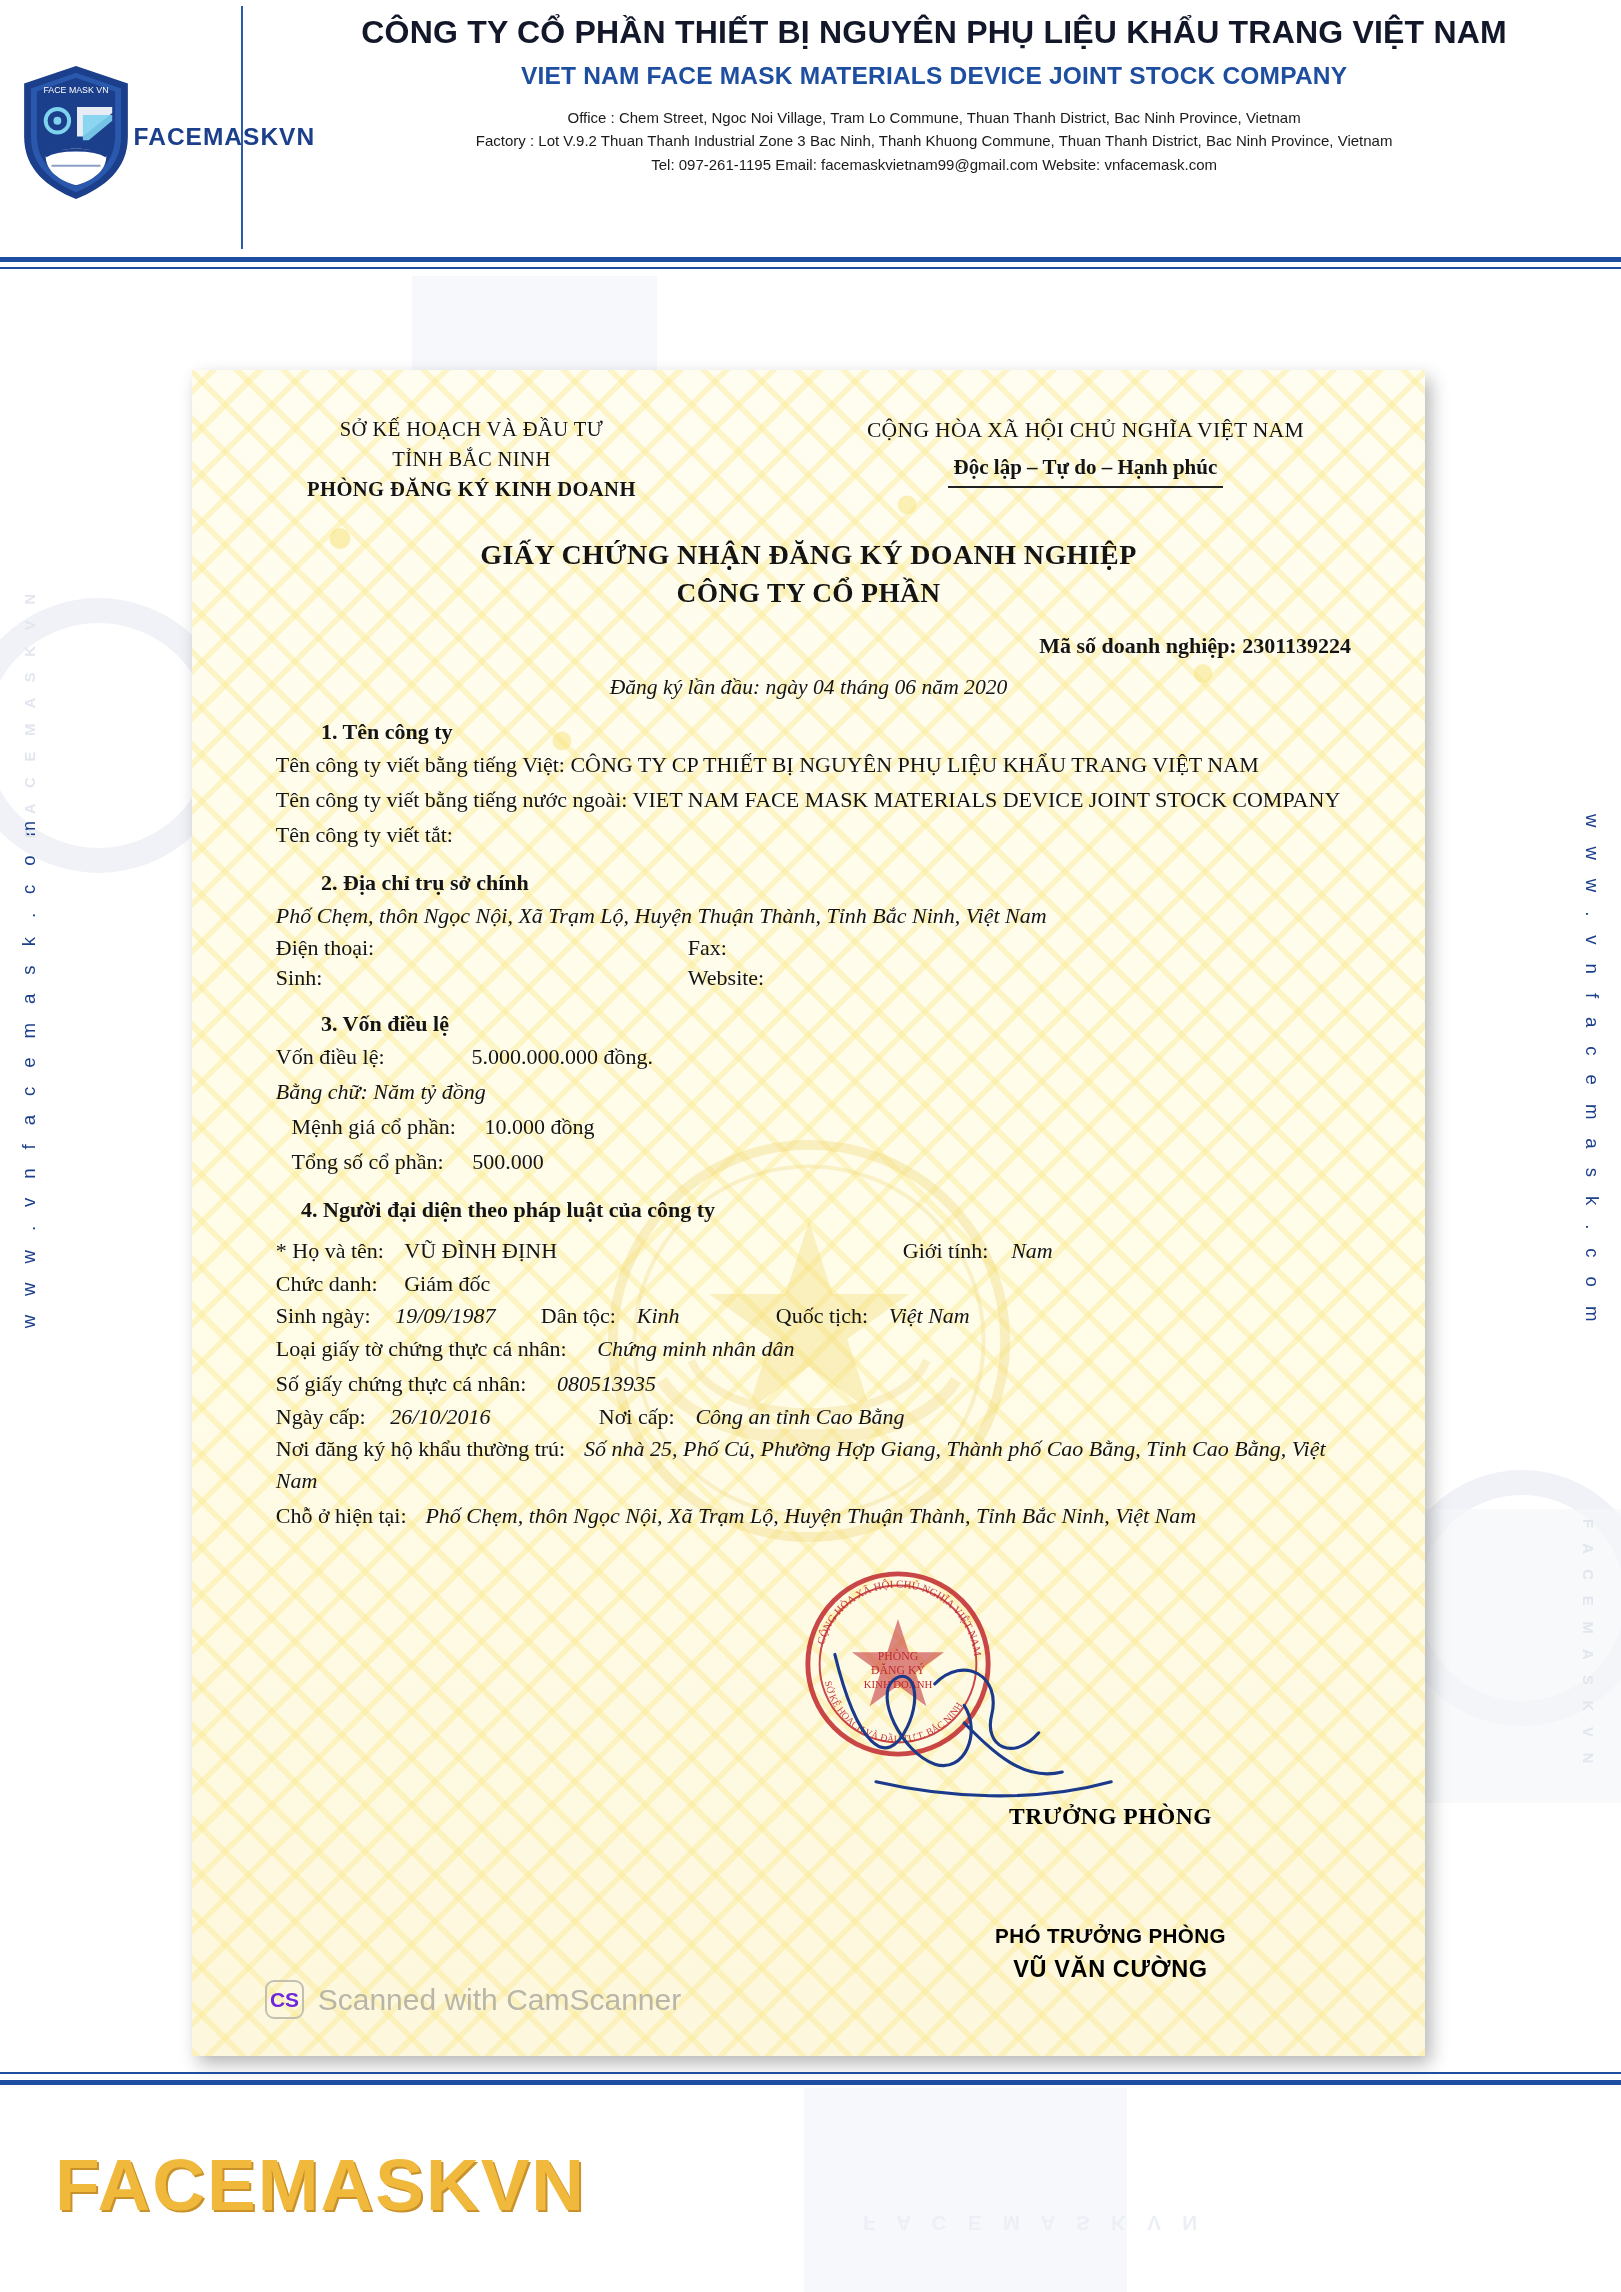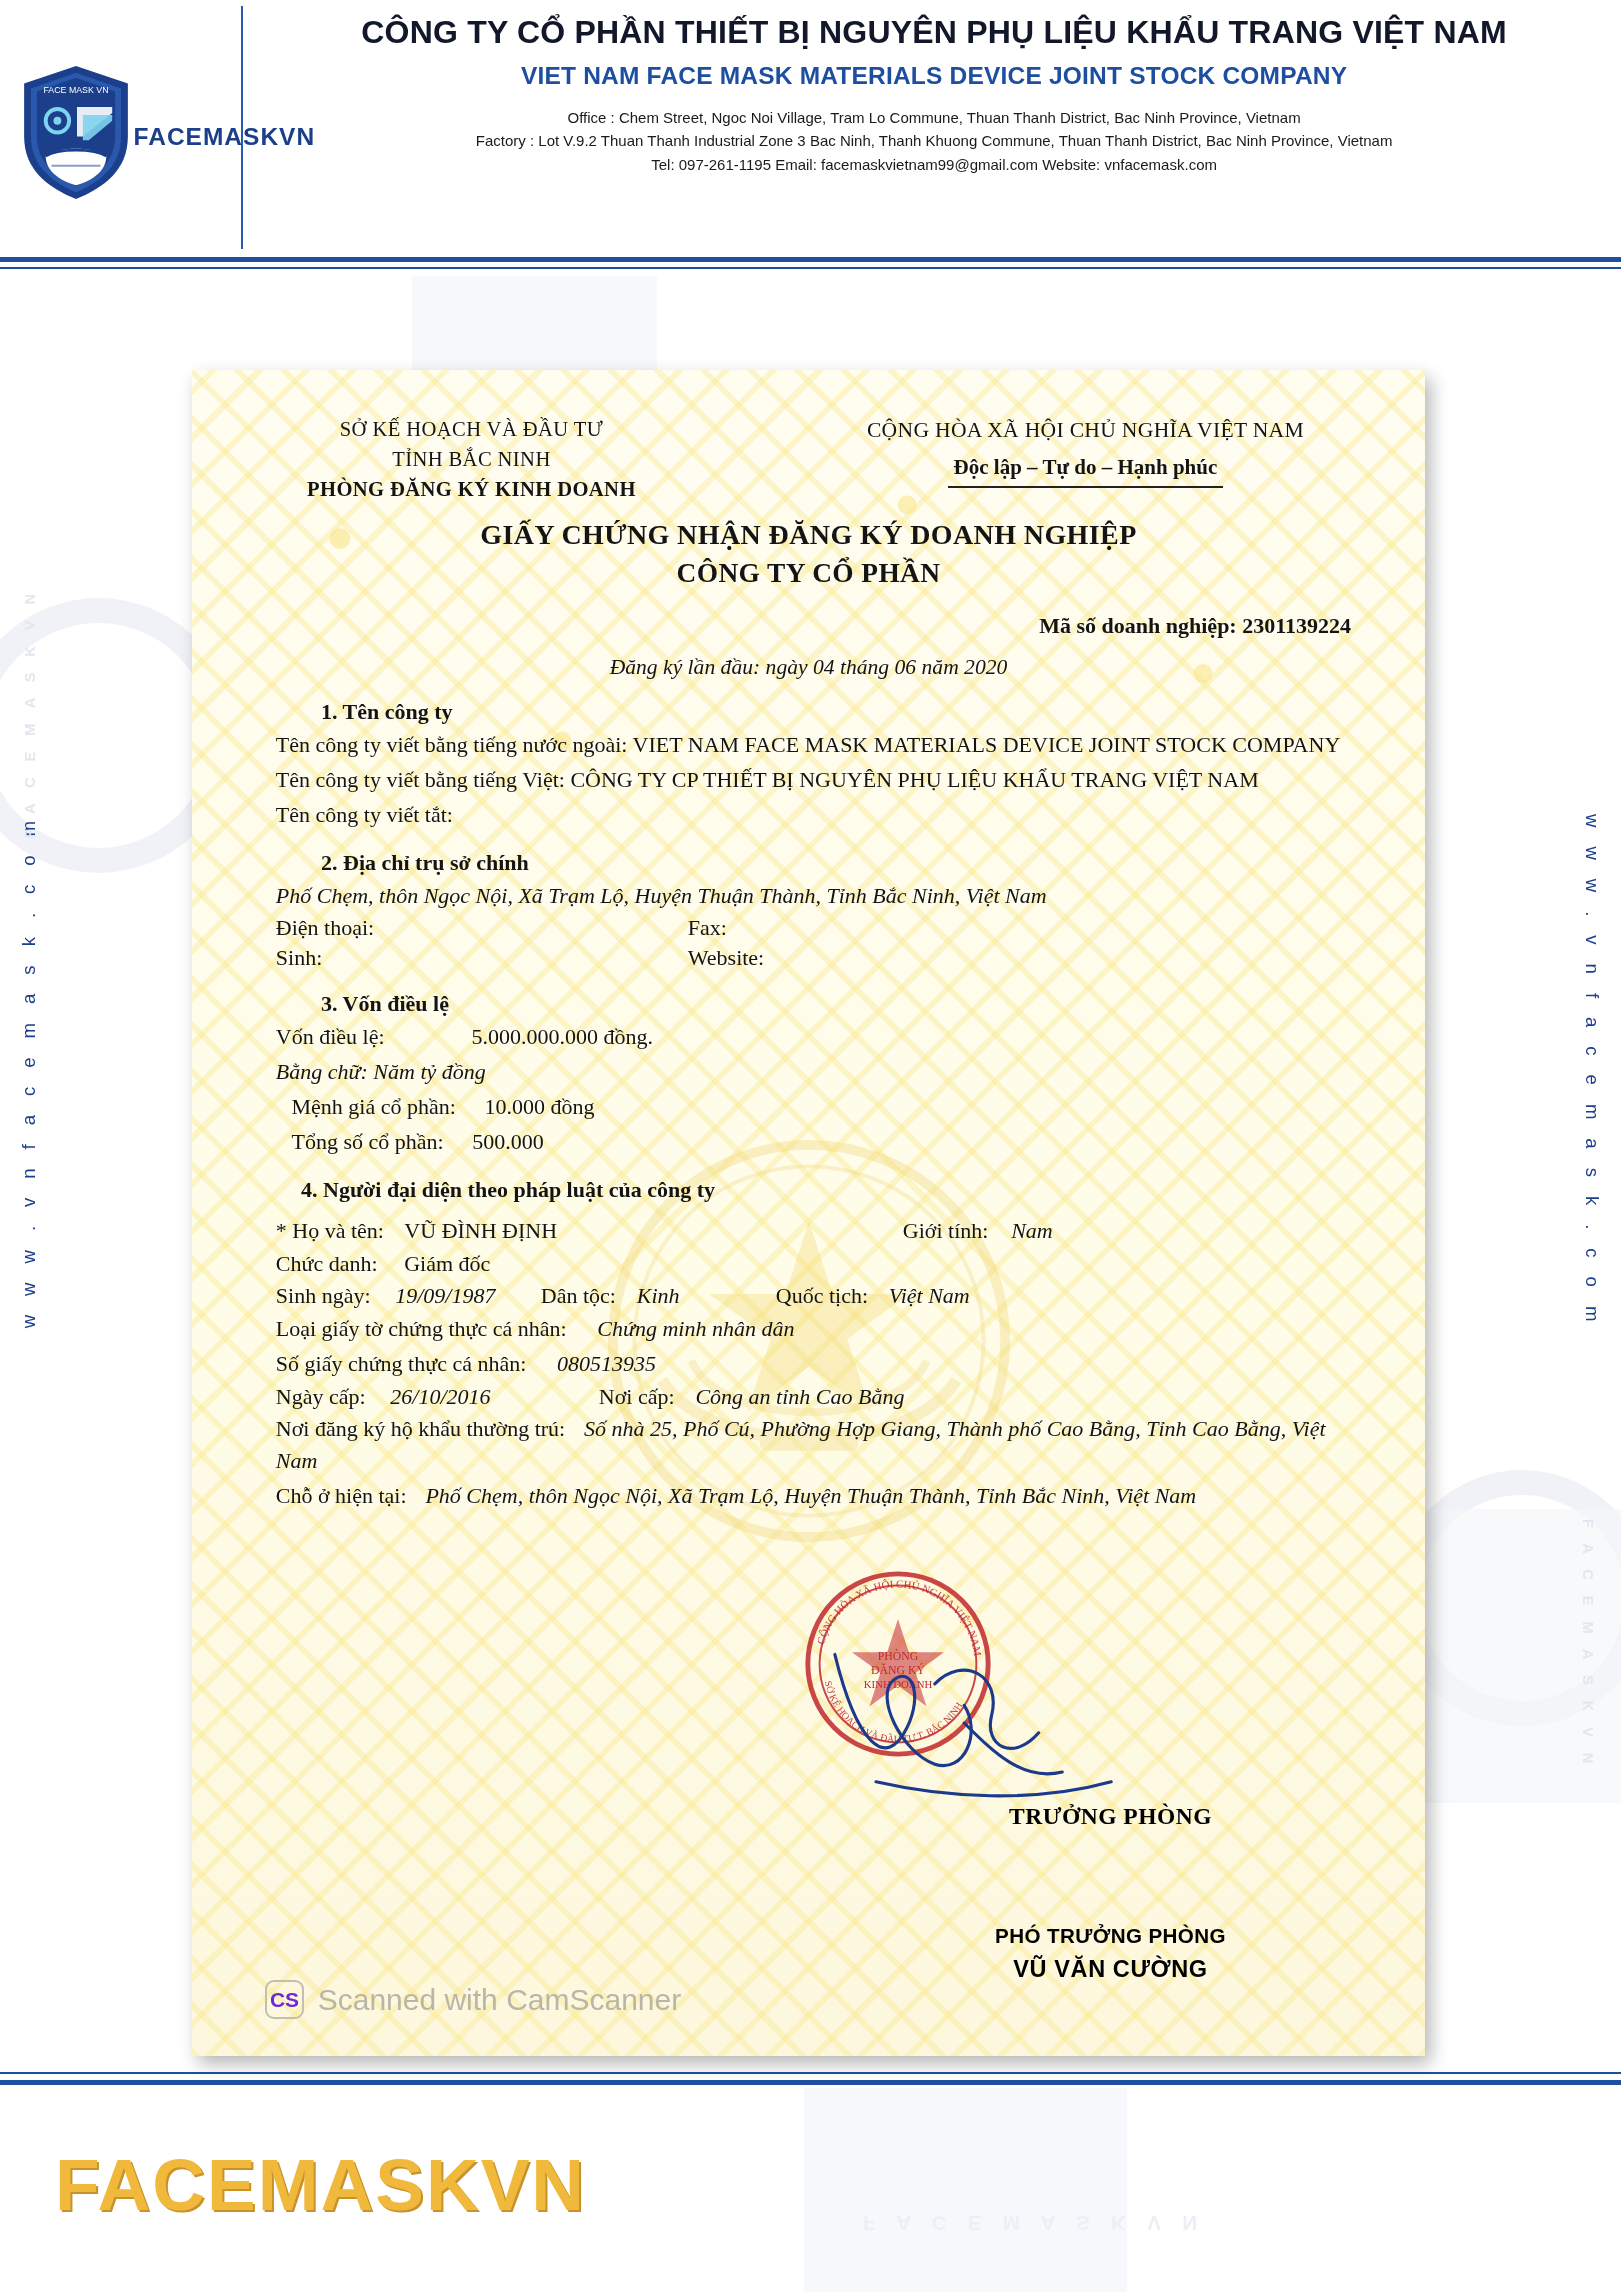--- a/index.html
+++ b/index.html
@@ -206,21 +206,21 @@
     line-height: 1.45;
   }
   .top-left { margin-left: 41px; }
   .top-right { margin-right: 47px; }
   .t-small { font-size: 20.6px; letter-spacing: 0.4px; }
   .t-small.b { font-weight: 700; }
   .t-nation { font-size: 21.6px; letter-spacing: 0.3px; }
   .t-motto { font-size: 21px; font-weight: 700; display: inline-block; border-bottom: 2px solid #222; padding: 2px 5.9px 2.9px 5.9px; }
 
   .cert-title {
-    margin-top: 14px;
+    margin-top: 34px;
     text-align: center;
     font-size: 28px;
     font-weight: 700;
     letter-spacing: 0.4px;
   }
   .cert-sub {
     margin-top: 7.8px;
     text-align: center;
     font-size: 27.4px;
     font-weight: 700;
@@ -398,26 +398,26 @@
     <div class="cert-sub">CÔNG TY CỔ PHẦN</div>
 
     <div class="cert-code">
       <span>Mã số doanh nghiệp:</span>
       <span>2301139224</span>
     </div>
     <div class="cert-first">Đăng ký lần đầu: ngày 04 tháng 06 năm 2020</div>
 
     <div class="sec">1. Tên công ty</div>
     <div class="line">
+      <span>Tên công ty viết bằng tiếng Việt:</span>
+      <span>CÔNG TY CP THIẾT BỊ NGUYÊN PHỤ LIỆU KHẨU TRANG VIỆT NAM</span>
+    </div>
+    <div class="line">
       <span>Tên công ty viết bằng tiếng nước ngoài:</span>
       <span>VIET NAM FACE MASK MATERIALS DEVICE JOINT STOCK COMPANY</span>
-    </div>
-    <div class="line">
-      <span>Tên công ty viết bằng tiếng Việt:</span>
-      <span>CÔNG TY CP THIẾT BỊ NGUYÊN PHỤ LIỆU KHẨU TRANG VIỆT NAM</span>
     </div>
     <div class="line">
       <span>Tên công ty viết tắt:</span>
       <span></span>
     </div>
 
     <div class="sec">2. Địa chỉ trụ sở chính</div>
     <div class="line ital">Phố Chẹm, thôn Ngọc Nội, Xã Trạm Lộ, Huyện Thuận Thành, Tỉnh Bắc Ninh, Việt Nam</div>
     <div class="row2">
       <div class="c1">

